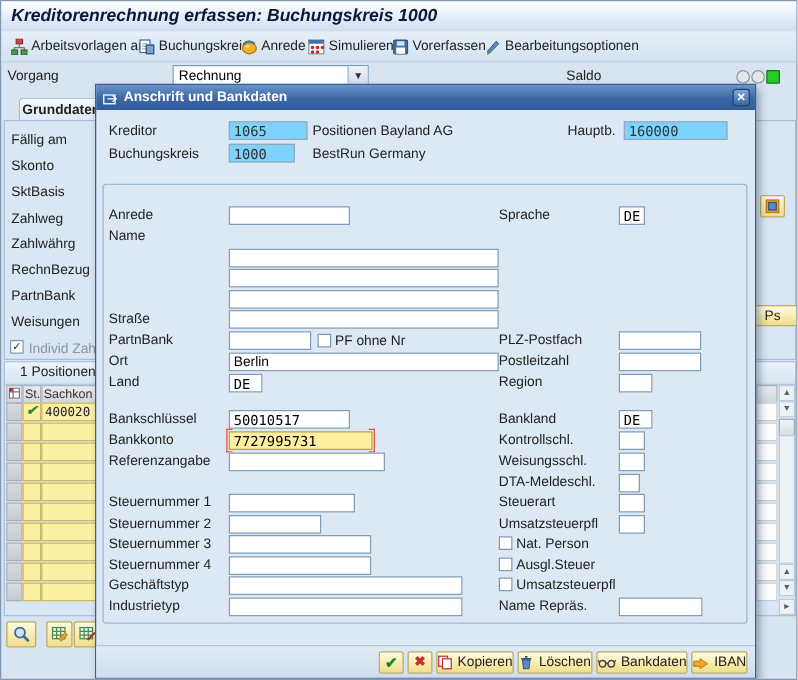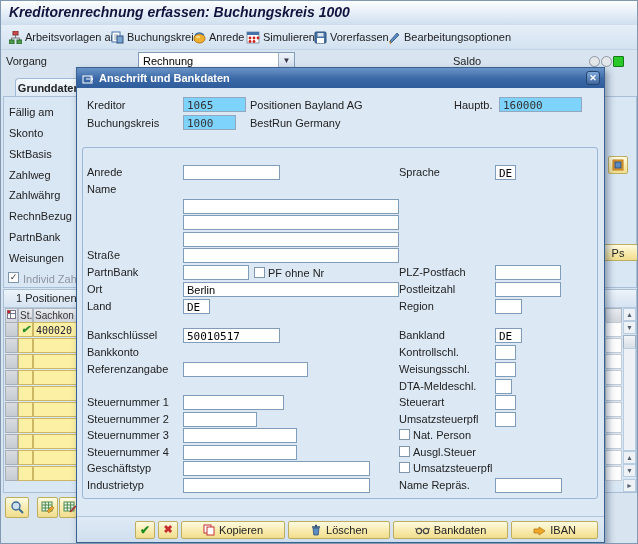--- a/index.html
+++ b/index.html
@@ -60,21 +60,21 @@
   .f.ro{background:#7dd3fc;border-color:#93a8bf;color:#333;}
   .f.yellow{background:#fdf0a0;border-color:#b8a24c;}
   .f.focus::before{content:"";position:absolute;left:-3px;top:-3px;bottom:-3px;width:4px;border:1px solid #e05050;border-right:none;}
   .f.focus::after{content:"";position:absolute;right:-3px;top:-3px;bottom:-3px;width:4px;border:1px solid #e05050;border-left:none;}
   .group{position:absolute;left:5px;top:79px;width:516px;height:352px;border:1px solid #9db8d6;border-radius:3px;box-sizing:border-box;}
   .group-hdr{position:absolute;left:6px;top:80px;width:514px;height:16px;border-bottom:1px solid #bdd2e6;}
   .group-hdr span{position:absolute;left:7px;top:2px;font-size:11px;color:#222;white-space:nowrap;}
   .dlg-footer{position:absolute;left:0;top:448px;width:527px;height:26px;background:linear-gradient(#dfeaf5,#cfdeee);
               border-top:1px solid #b0c6dc;display:flex;justify-content:flex-end;align-items:center;gap:3px;padding-right:6px;box-sizing:border-box;}
   .fbtn{height:18px;background:linear-gradient(#fffbe2,#f7e9a8 60%,#f0dd8e);border:1px solid #bdae5f;border-radius:2px;
-        display:flex;align-items:center;gap:4px;font-size:11px;color:#222;padding:0 21px;box-sizing:border-box;cursor:default;}
+        display:flex;align-items:center;gap:4px;font-size:11px;color:#222;padding:0 0;box-sizing:border-box;cursor:default;}
   .fbtn.sq{width:20px;justify-content:center;padding:0;}
   .glyph-check{color:#1e8a1e;font-size:12px;font-weight:bold;}
   .glyph-x{color:#c72f2f;font-size:11px;font-weight:bold;}
   svg{display:block;}
 </style>
 </head>
 <body>
 
 <div class="screen">
 
@@ -326,20 +326,21 @@
     <span class="cb" style="left:177px;top:199px"></span>
     <span class="l" style="left:191px;top:199px">PF ohne Nr</span>
     <span class="l" style="left:10px;top:215px">Ort</span>
     <div class="f sans" style="left:106px;top:214px;width:216px">Berlin</div>
     <span class="l" style="left:10px;top:232px">Land</span>
     <div class="f" style="left:106px;top:231px;width:27px">DE</div>
 
     <span class="l" style="left:10px;top:261px">Bankschlüssel</span>
     <div class="f" style="left:106px;top:260px;width:97px">50010517</div>
     <span class="l" style="left:10px;top:278px">Bankkonto</span>
+    <div class="f yellow focus" style="left:106px;top:277px;width:115px">7727995731</div>
     <span class="l" style="left:10px;top:295px">Referenzangabe</span>
     <div class="f" style="left:106px;top:294px;width:125px"></div>
 
     <span class="l" style="left:10px;top:328px">Steuernummer 1</span>
     <div class="f" style="left:106px;top:327px;width:101px"></div>
     <span class="l" style="left:10px;top:345px">Steuernummer 2</span>
     <div class="f" style="left:106px;top:344px;width:74px"></div>
     <span class="l" style="left:10px;top:361px">Steuernummer 3</span>
     <div class="f" style="left:106px;top:360px;width:114px"></div>
     <span class="l" style="left:10px;top:378px">Steuernummer 4</span>

